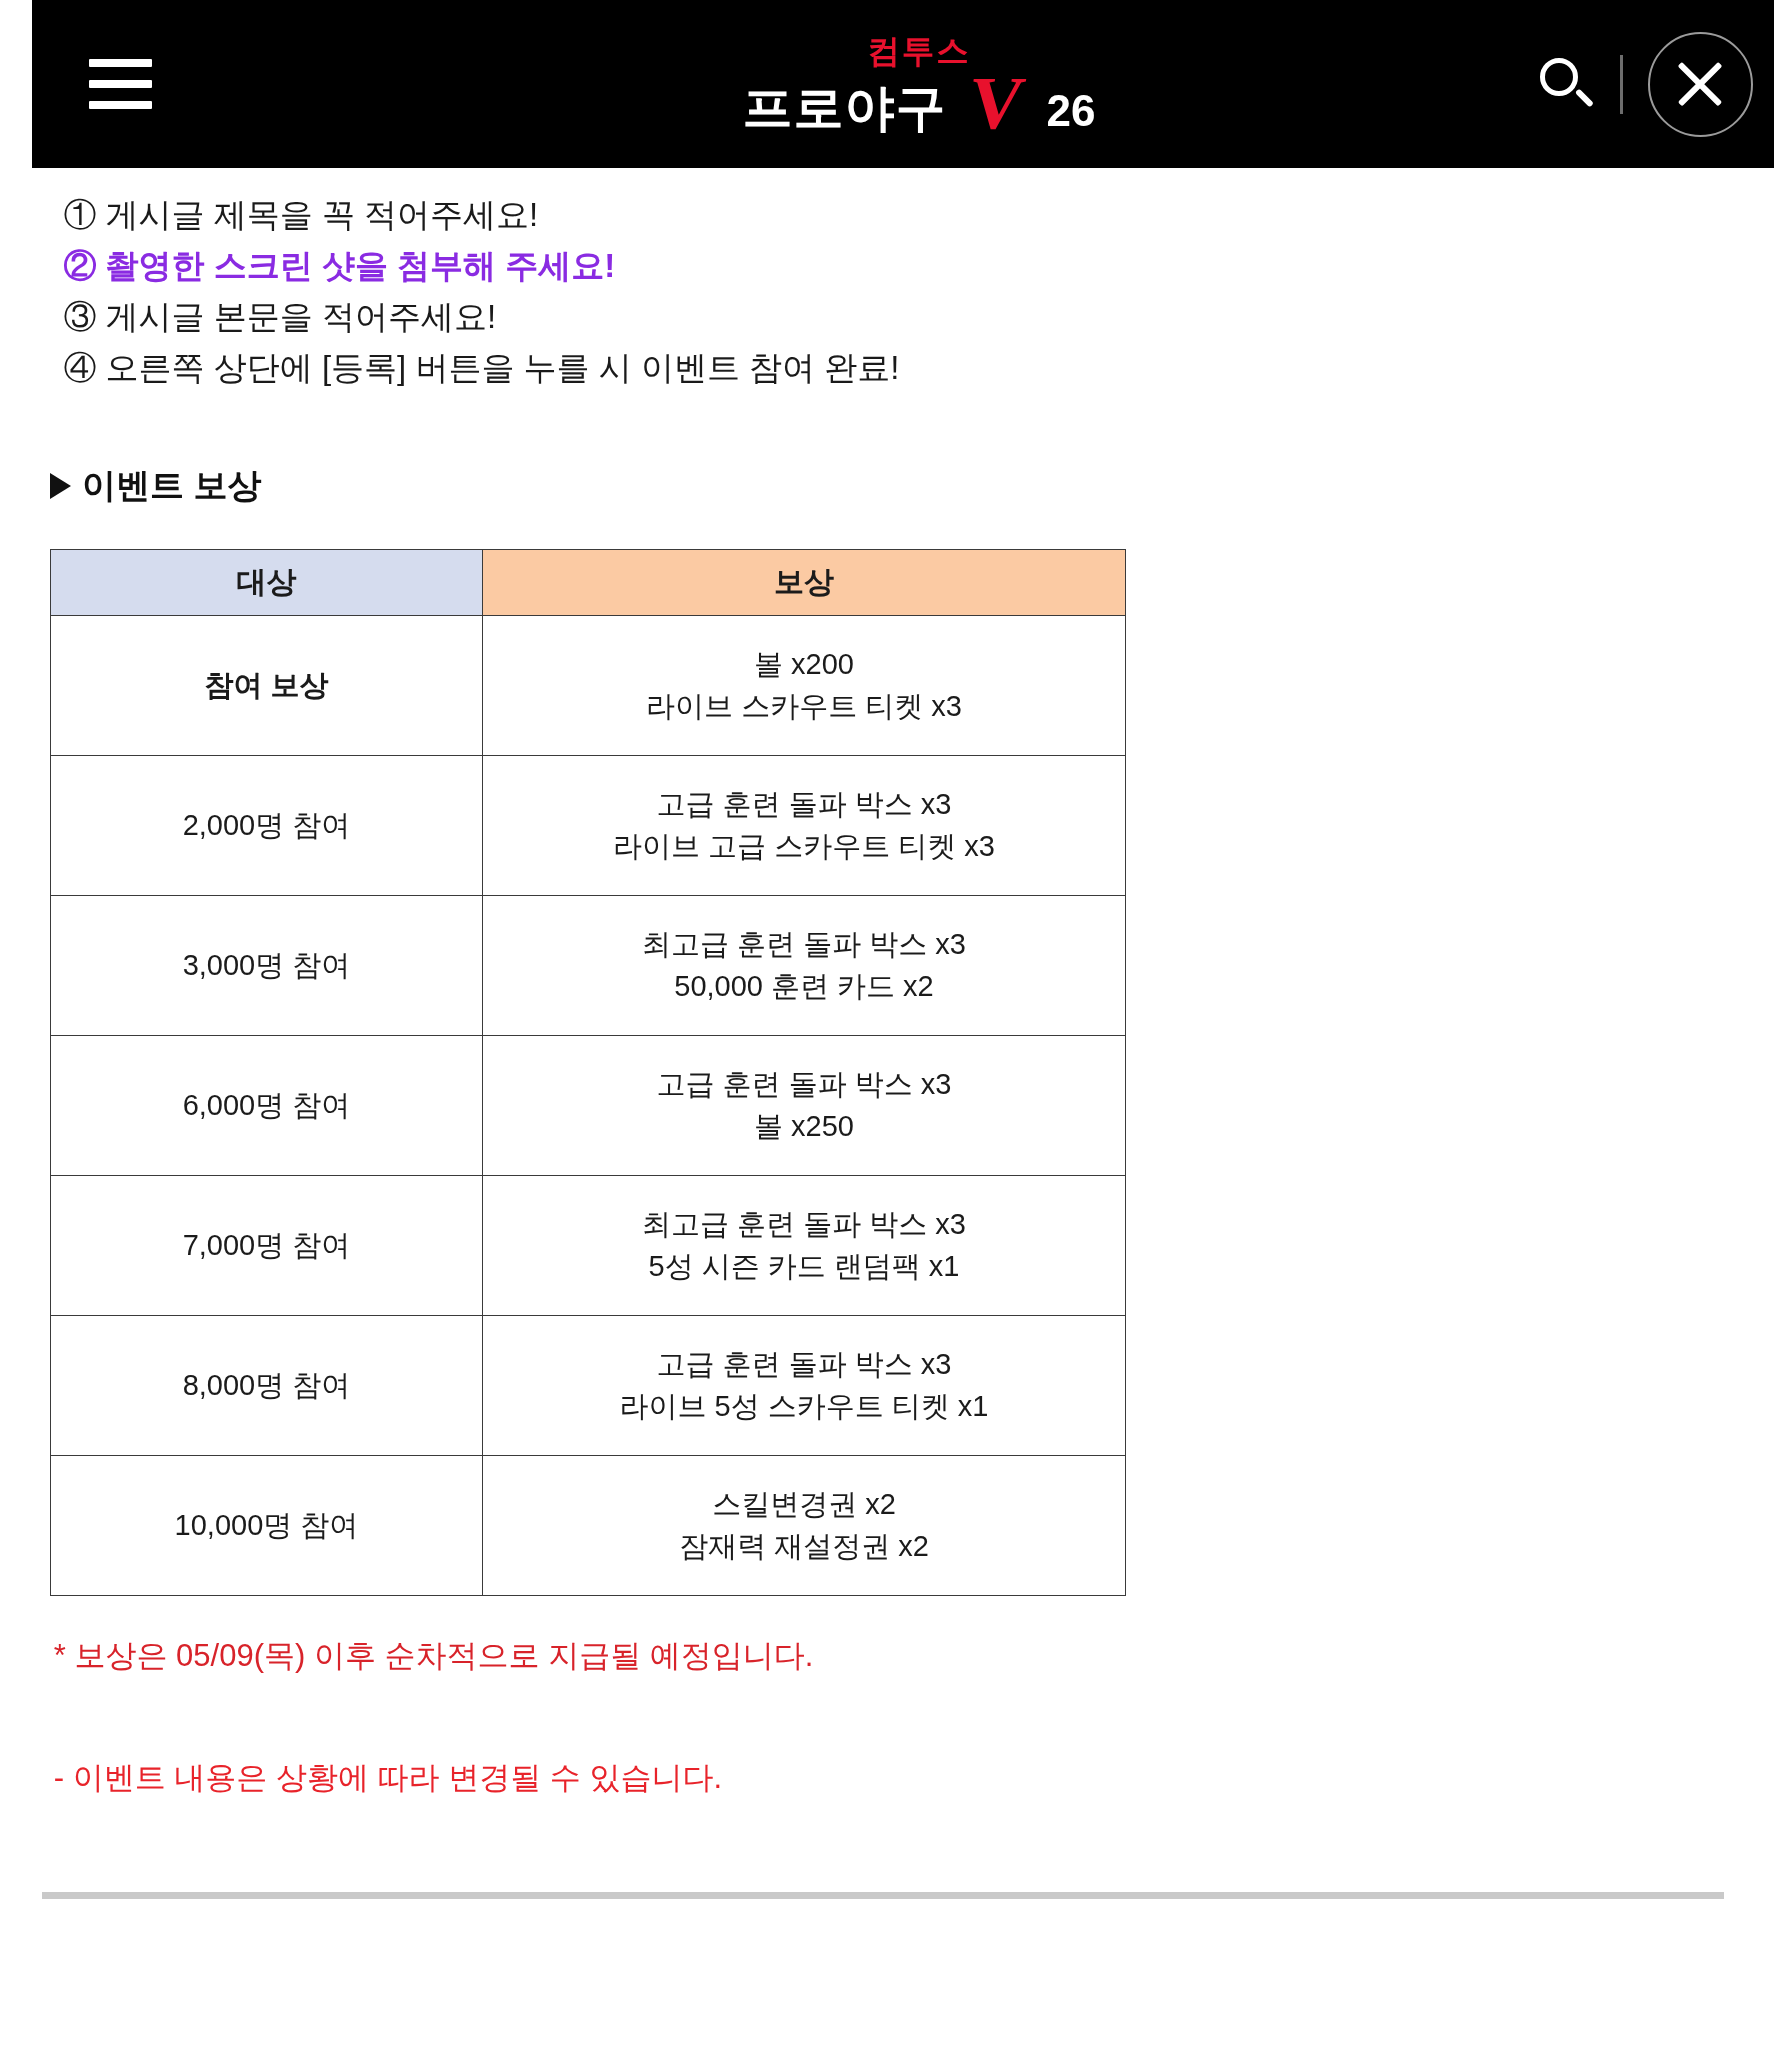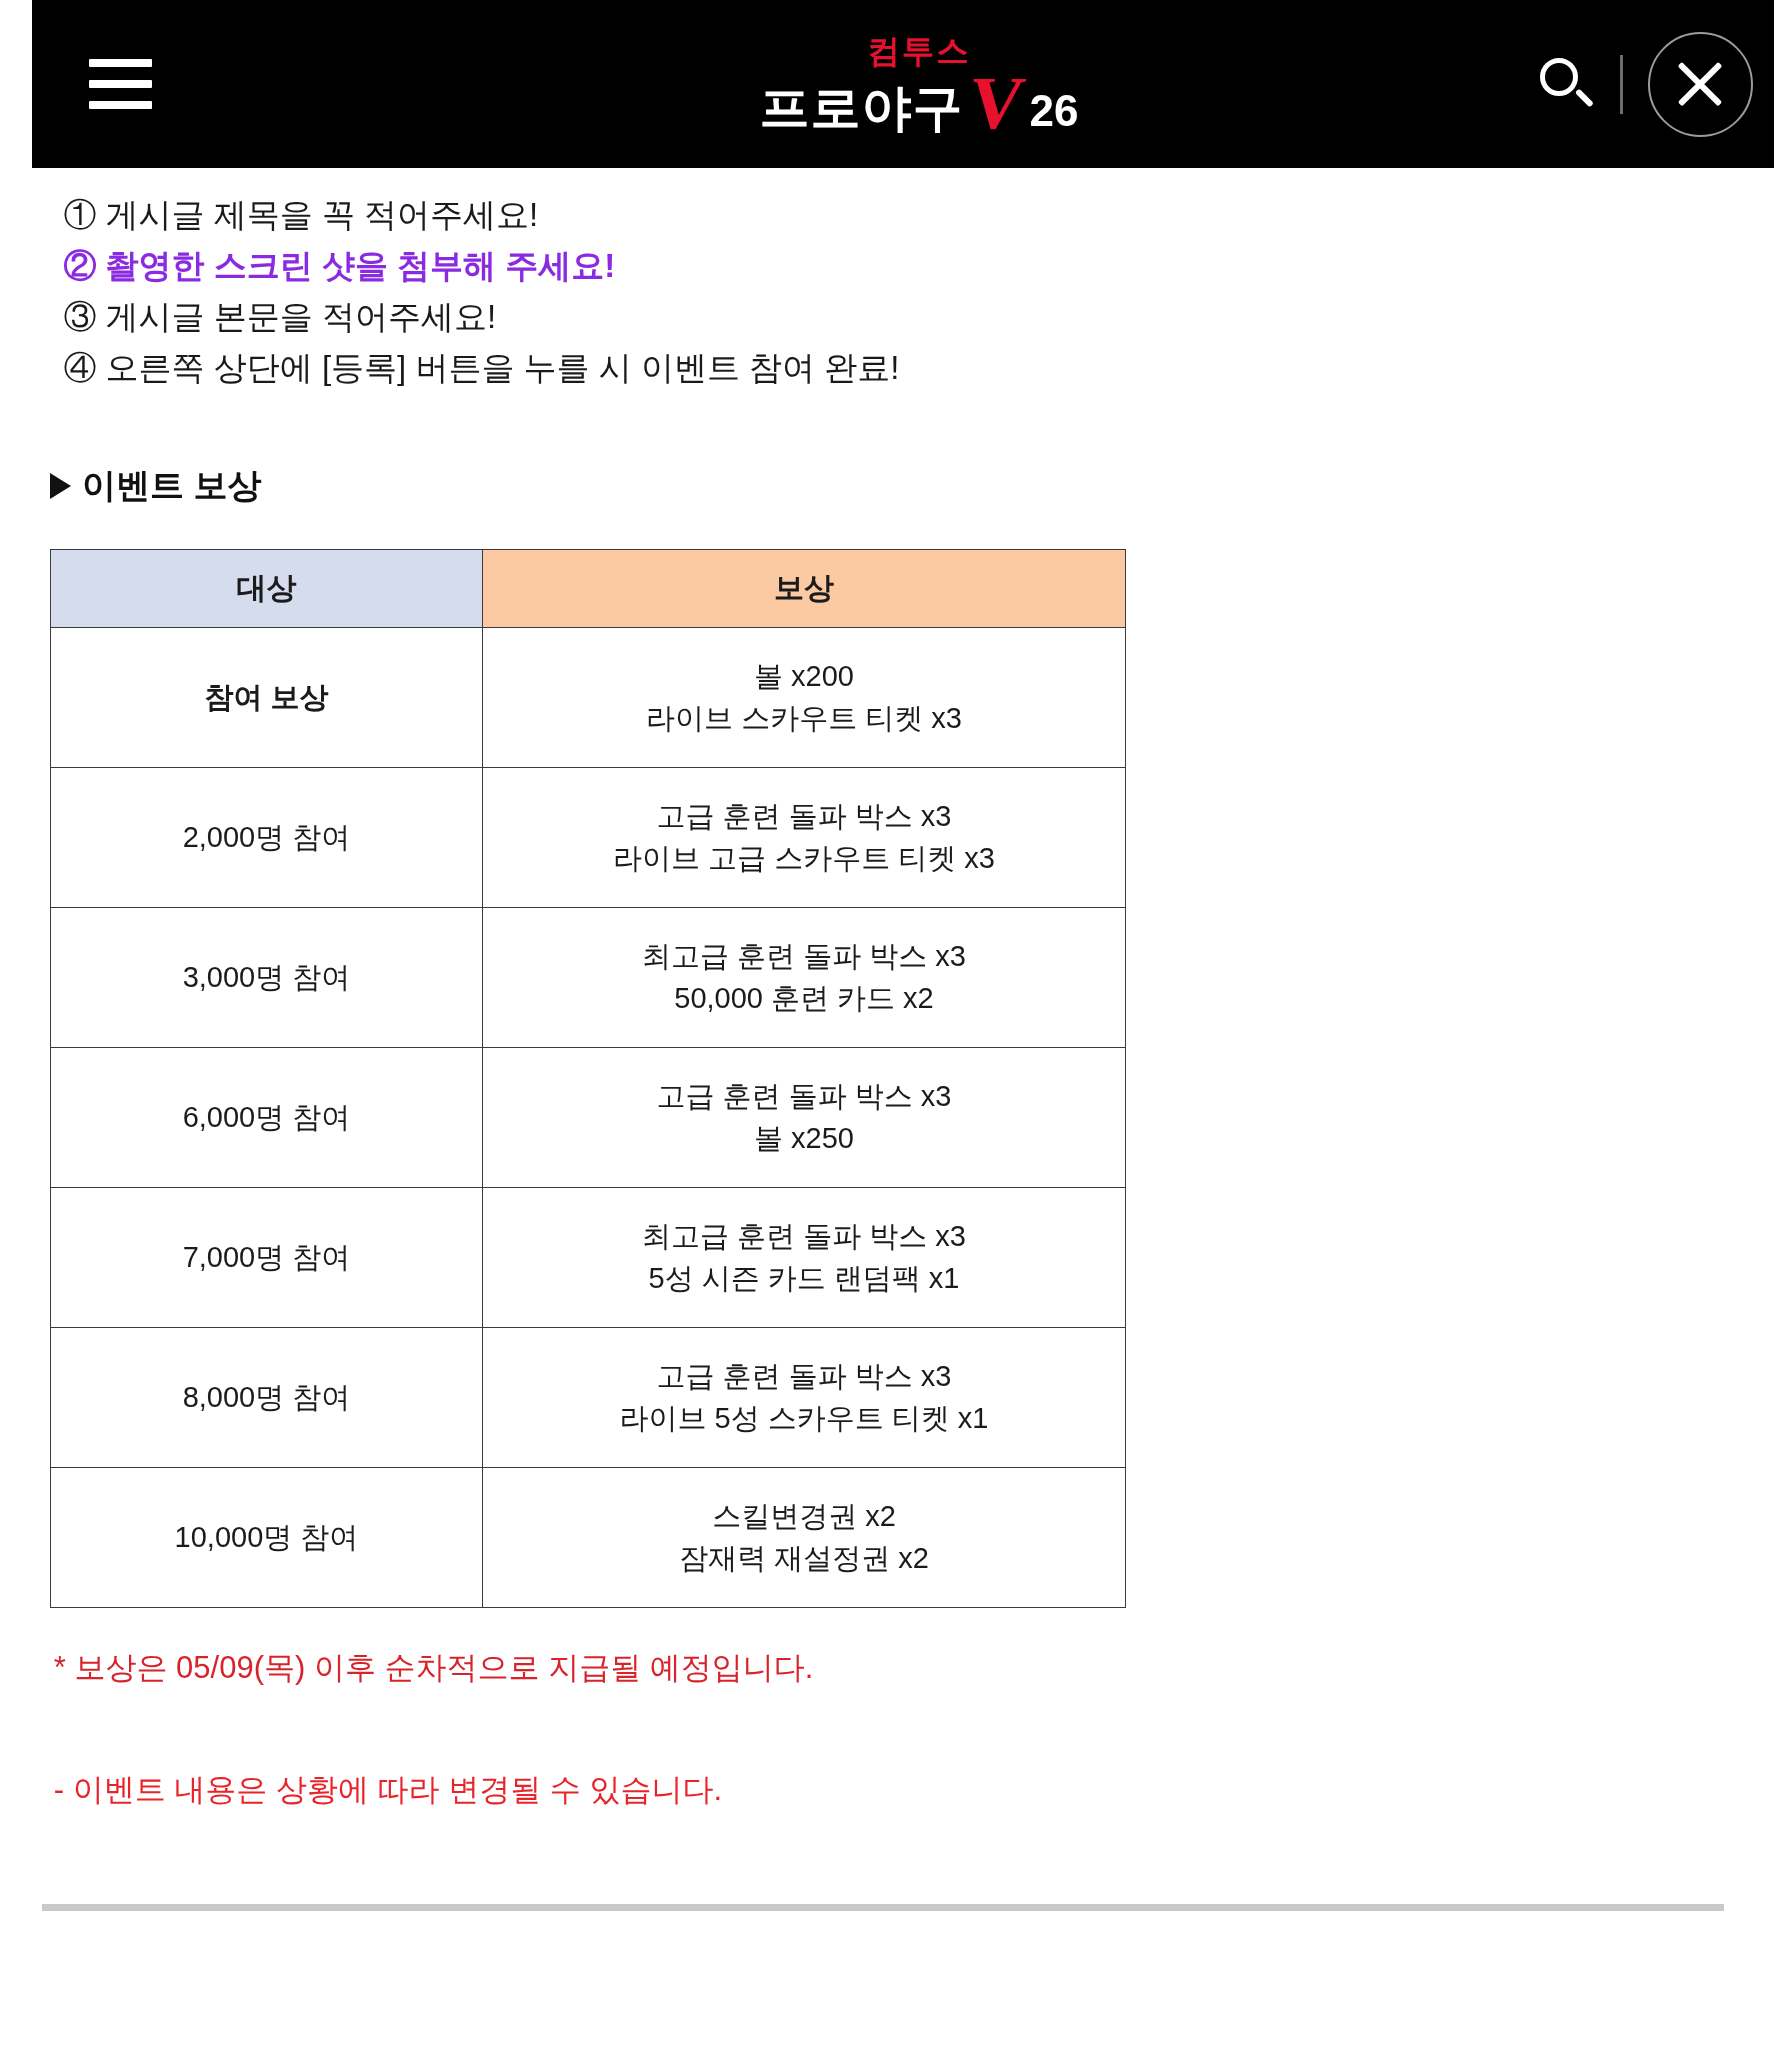--- a/index.html
+++ b/index.html
@@ -58,21 +58,21 @@
   .brand-top {
     color: #e8112d;
     font-size: 32.5px;
     font-weight: bold;
     letter-spacing: 1.9px;
     margin-bottom: 5.7px;
   }
   .brand-bottom {
     display: flex;
     align-items: flex-end;
-    gap: 6px;
+    gap: 23px;
   }
   .brand-main {
     color: #ffffff;
     font-size: 50px;
     font-weight: bold;
     letter-spacing: 1px;
   }
   .brand-v {
     color: #e8112d;
     font-size: 75px;
@@ -181,21 +181,21 @@
   }
   table.reward th, table.reward td {
     border: 1.9px solid #3a3a3a;
     text-align: center;
     vertical-align: middle;
     font-size: 29px;
     color: #1b1b1b;
     line-height: 1.45;
   }
   table.reward th {
-    height: 78px;
+    height: 66px;
     font-weight: bold;
     font-size: 30px;
   }
   th.col-target { background: #d5dcee; width: 432px; }
   th.col-reward { background: #fbcaa3; }
   table.reward td { height: 140px; padding: 7.6px 9.6px; }
   td.target-cell { width: 432px; }
   td.target-cell.bold { font-weight: bold; }
   .reward-line { display: block; }
 

